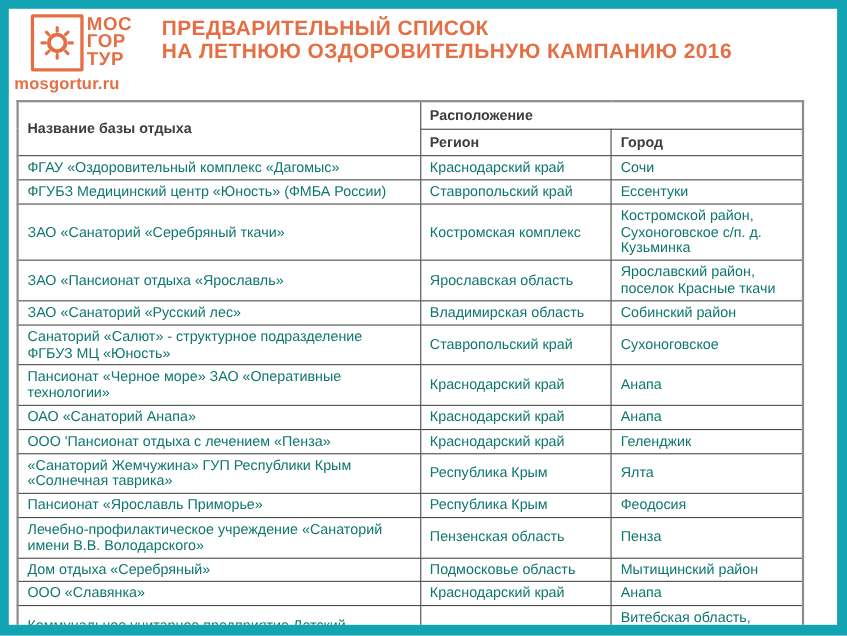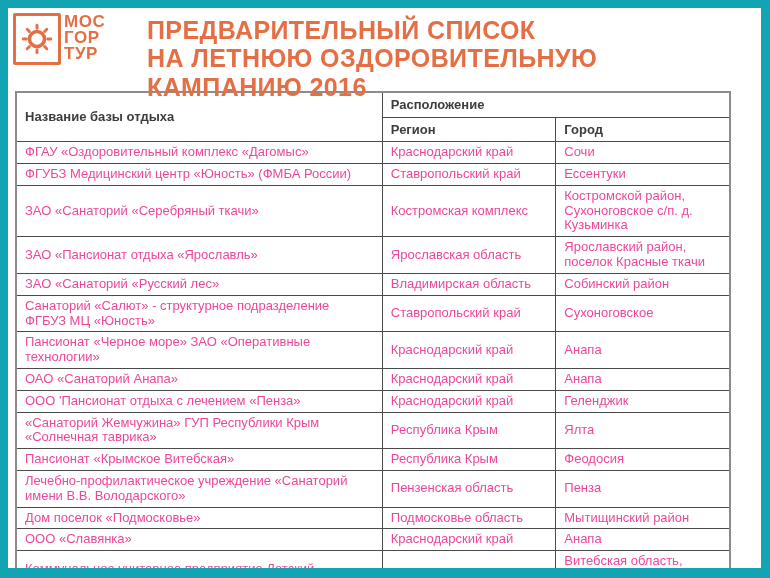--- a/index.html
+++ b/index.html
@@ -13,51 +13,51 @@
     padding:8px 9px 10px 8px;
   }
   .page{
     box-sizing:border-box;width:100%;height:100%;
     background:#ffffff;overflow:hidden;
     padding:3px 14px 0 5px;
   }
   
   .header{display:flex;align-items:flex-start;height:80px;}
   .logo{flex:0 0 122px;color:#E56F45;margin-top:2px;}
-  .logo-top{display:flex;align-items:flex-start;}
+  .logo-top{display:flex;align-items:flex-start;justify-content:center;}
   .sun-box{
     box-sizing:border-box;width:48px;height:52px;
     border:3px solid #E56F45;border-radius:2px;
     display:flex;align-items:center;justify-content:center;
   }
   .logo-text{
     font-weight:bold;font-size:17px;line-height:0.93;
     letter-spacing:0.5px;margin-left:3px;margin-top:1px;
   }
   .logo-url{font-weight:bold;font-size:15px;margin-top:3px;letter-spacing:0.2px;}
   .title{
     margin-left:12px;padding-top:5px;
-    color:#E56F45;font-weight:bold;font-size:25px;
+    color:#E56F45;font-weight:bold;font-size:19px;
     line-height:1.13;letter-spacing:0.4px;
   }
   
   table{
     width:716px;margin-left:2px;
     border-collapse:collapse;
     border:2px solid #8c8c8c;
     color:#3d3d3d;
     table-layout:fixed;
   }
   th,td{
     border:1px solid #4a4a4a;
     text-align:left;vertical-align:middle;
     font-size:13px;
   }
   th{font-weight:bold;padding:4px 8px;line-height:1.2;}
-  td{font-weight:normal;padding:3px 8px;line-height:1.14;color:#ec4899;}
+  td{font-weight:normal;padding:3px 8px;line-height:1.14;color:#0f766e;}
   col.c-name{width:51.3%;}
   col.c-region{width:24.3%;}
   col.c-city{width:24.4%;}
 </style>
 </head>
 <body>
 
 <div class="frame">
   <div class="page">
 
@@ -78,20 +78,21 @@
                 <line x1="11.6" y1="11.6" x2="14.4" y2="14.4"></line>
               </g>
             </svg>
           </div>
           <div class="logo-text">
             <div>МОС</div>
             <div>ГОР</div>
             <div>ТУР</div>
           </div>
         </div>
+        <div class="logo-url">mosgortur.ru</div>
       </div>
 
       <div class="title">
         <div>ПРЕДВАРИТЕЛЬНЫЙ СПИСОК</div>
         <div>НА ЛЕТНЮЮ ОЗДОРОВИТЕЛЬНУЮ КАМПАНИЮ 2016</div>
       </div>
     </div>
 
     <table>
       <colgroup>
@@ -154,31 +155,31 @@
             <td>ООО 'Пансионат отдыха с лечением «Пенза»</td>
             <td>Краснодарский край</td>
             <td>Геленджик</td>
           </tr>
           <tr>
             <td>«Санаторий Жемчужина» ГУП Республики Крым «Солнечная таврика»</td>
             <td>Республика Крым</td>
             <td>Ялта</td>
           </tr>
           <tr>
-            <td>Пансионат «Крымское Витебская»</td>
+            <td>Пансионат «Ярославль Приморье»</td>
             <td>Республика Крым</td>
             <td>Феодосия</td>
           </tr>
           <tr>
             <td>Лечебно-профилактическое учреждение «Санаторий имени В.В. Володарского»</td>
             <td>Пензенская область</td>
             <td>Пенза</td>
           </tr>
           <tr>
-            <td>Дом поселок «Подмосковье»</td>
+            <td>Дом отдыха «Серебряный»</td>
             <td>Подмосковье область</td>
             <td>Мытищинский район</td>
           </tr>
           <tr>
             <td>ООО «Славянка»</td>
             <td>Краснодарский край</td>
             <td>Анапа</td>
           </tr>
           <tr>
             <td>Коммунальное унитарное предприятие Детский реабилитационный центр 'Жемчужина'</td>

